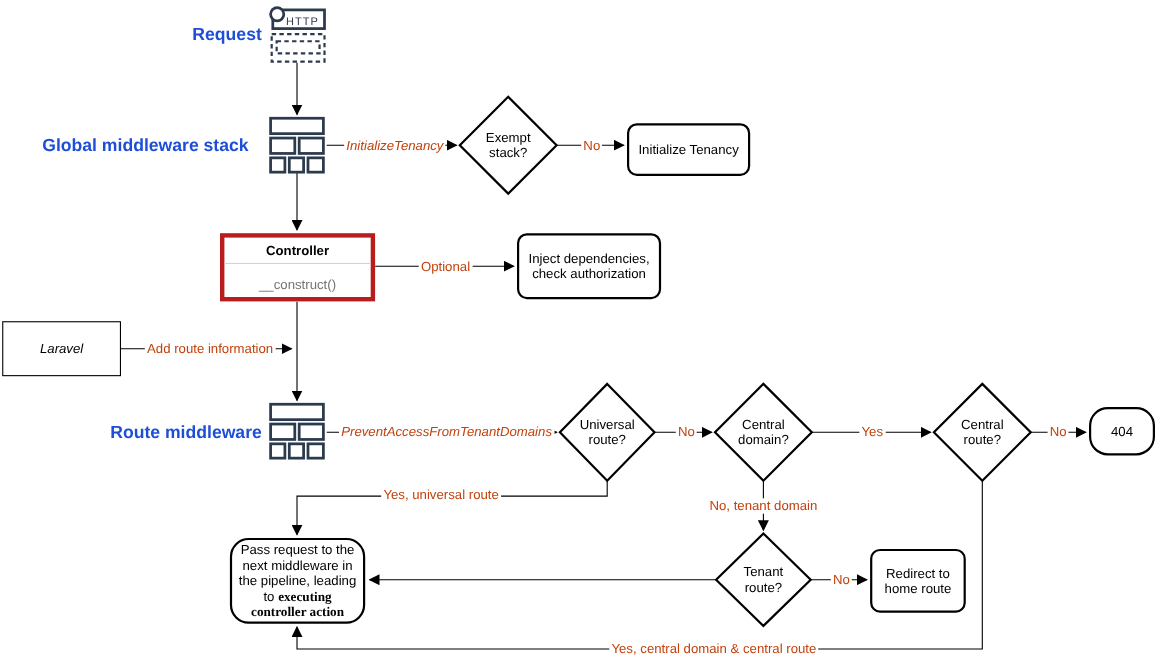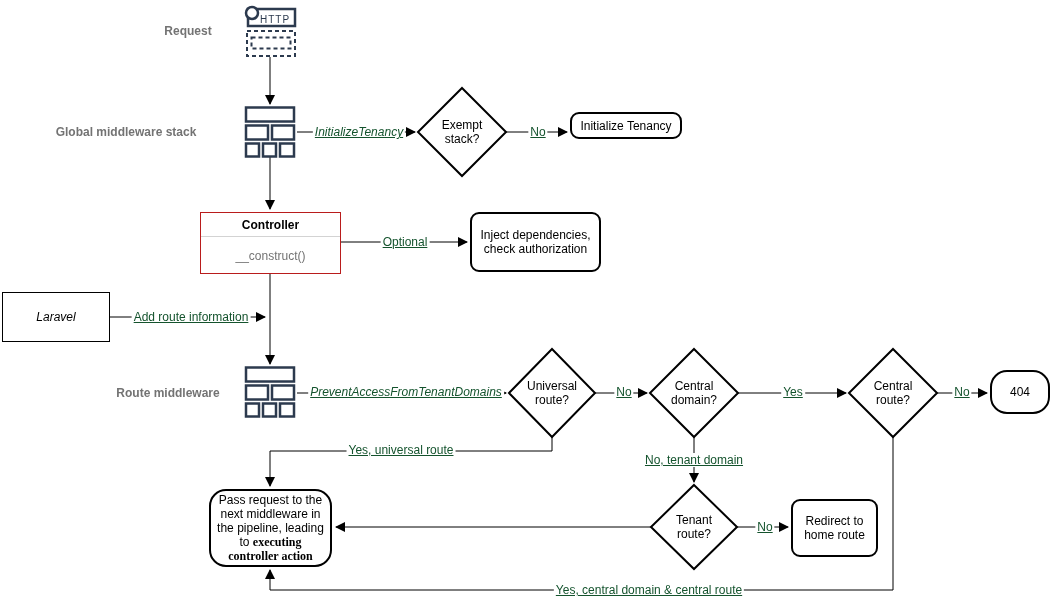--- a/index.html
+++ b/index.html
@@ -3,35 +3,35 @@
 <meta charset="utf-8">
 <style>
   html,body { margin:0; padding:0; background:#ffffff; }
   .canvas {
     position:relative; width:1052px; height:600px; background:#ffffff;
     font-family:"Liberation Sans", sans-serif; overflow:hidden;
   }
   svg.layer { position:absolute; left:0; top:0; width:1052px; height:600px; }
 
   
-  .lbl { position:absolute; font-size:12px; color:#14532d; white-space:nowrap;
-         background:#ffffff; padding:0 2px; transform:translate(-50%,-50%); line-height:14px;text-decoration:underline; }
+  .lbl { position:absolute; font-size:12px; color:#c2410c; white-space:nowrap;
+         background:#ffffff; padding:0 2px; transform:translate(-50%,-50%); line-height:14px; }
   .lbl.italic { font-style:italic; }
-  .side-label { position:absolute; font-size:12px; font-weight:bold; color:#737373;
-                text-align:center; line-height:15px; }
+  .side-label { position:absolute; font-size:16px; font-weight:bold; color:#1d4ed8;
+                text-align:right; line-height:15px; }
 
   
   .box { position:absolute; box-sizing:border-box; background:#ffffff; color:#000;
          display:flex; align-items:center; justify-content:center; text-align:center;
          font-size:12px; line-height:14px; }
   .box.plain   { border:1px solid #000; }
   .box.rounded { border:2px solid #000; border-radius:9px; }
   .box.rounded.big-radius { border-radius:17px; }
 
-  .uml { position:absolute; box-sizing:border-box; border:1px solid #b91c1c; background:#fff; }
+  .uml { position:absolute; box-sizing:border-box; border:4px solid #b91c1c; background:#fff; }
   .uml .uml-title { box-sizing:border-box; height:24px; border-bottom:1px solid #d3d3d3;
         display:flex; align-items:center; justify-content:center;
         font-size:12px; font-weight:bold; color:#000; }
   .uml .uml-body { height:37px; display:flex; align-items:center; justify-content:center;
         font-size:12px; color:#737373; }
 
   .diamond-label { position:absolute; transform:translate(-50%,-50%);
         width:70px; text-align:center; font-size:12px; line-height:14px; color:#000;
         background:transparent; }
   .bold-part { font-weight:bold;font-family:Liberation Serif, serif; }
@@ -88,21 +88,21 @@
     </g>
 
     <use href="#stack-icon" x="245.5" y="107"></use>
     <use href="#stack-icon" x="245.5" y="367"></use>
   </svg>
 
   <div class="side-label" style="left:138px; top:24px; width:100px;">Request</div>
   <div class="side-label" style="left:26px; top:125px; width:200px;">Global middleware stack</div>
   <div class="side-label" style="left:98px; top:386px; width:140px;">Route middleware</div>
 
-  <div class="box rounded" style="left:570px; top:112px; width:112px; height:27px;">Initialize Tenancy</div>
+  <div class="box rounded" style="left:570px; top:112px; width:112px; height:48px;">Initialize Tenancy</div>
 
   <div class="uml" style="left:200px; top:212px; width:141px; height:62px;">
     <div class="uml-title">Controller</div>
     <div class="uml-body">__construct()</div>
   </div>
 
   <div class="box rounded" style="left:470px; top:212px; width:131px; height:60px; padding:0 8px;">Inject dependencies, check authorization</div>
 
   <div class="box plain" style="left:2px; top:292px; width:108px; height:50px;font-style:italic;">Laravel</div>
 

